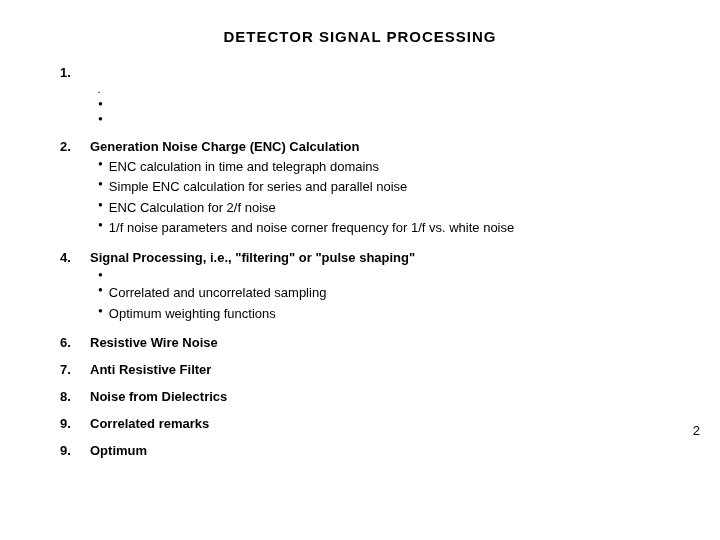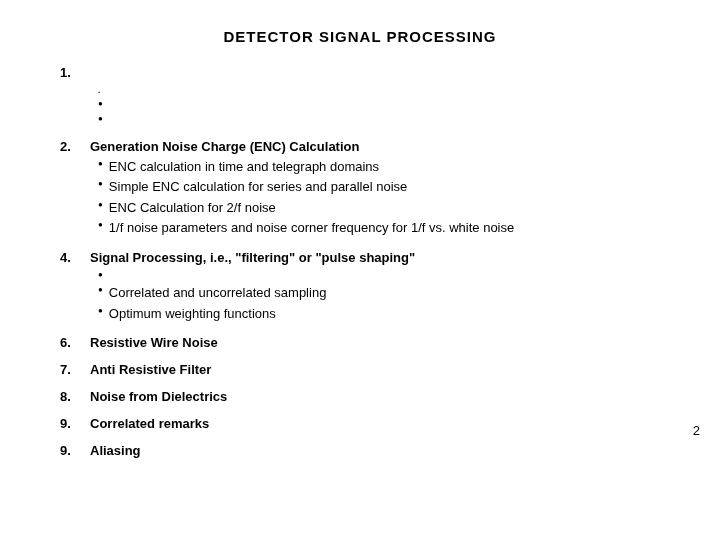--- a/index.html
+++ b/index.html
@@ -152,19 +152,19 @@
       </div>
       <div class="section">
         <div class="section-header">
           <span class="section-num">9.</span>
           <span>Correlated remarks</span>
         </div>
       </div>
       <div class="section">
         <div class="section-header">
           <span class="section-num">9.</span>
-          <span>Aliasing</span>
+          <span>Optimum</span>
         </div>
       </div>
     </div>
 
   <div class="page-number">2</div>
 </div>
 
 </body></html>

